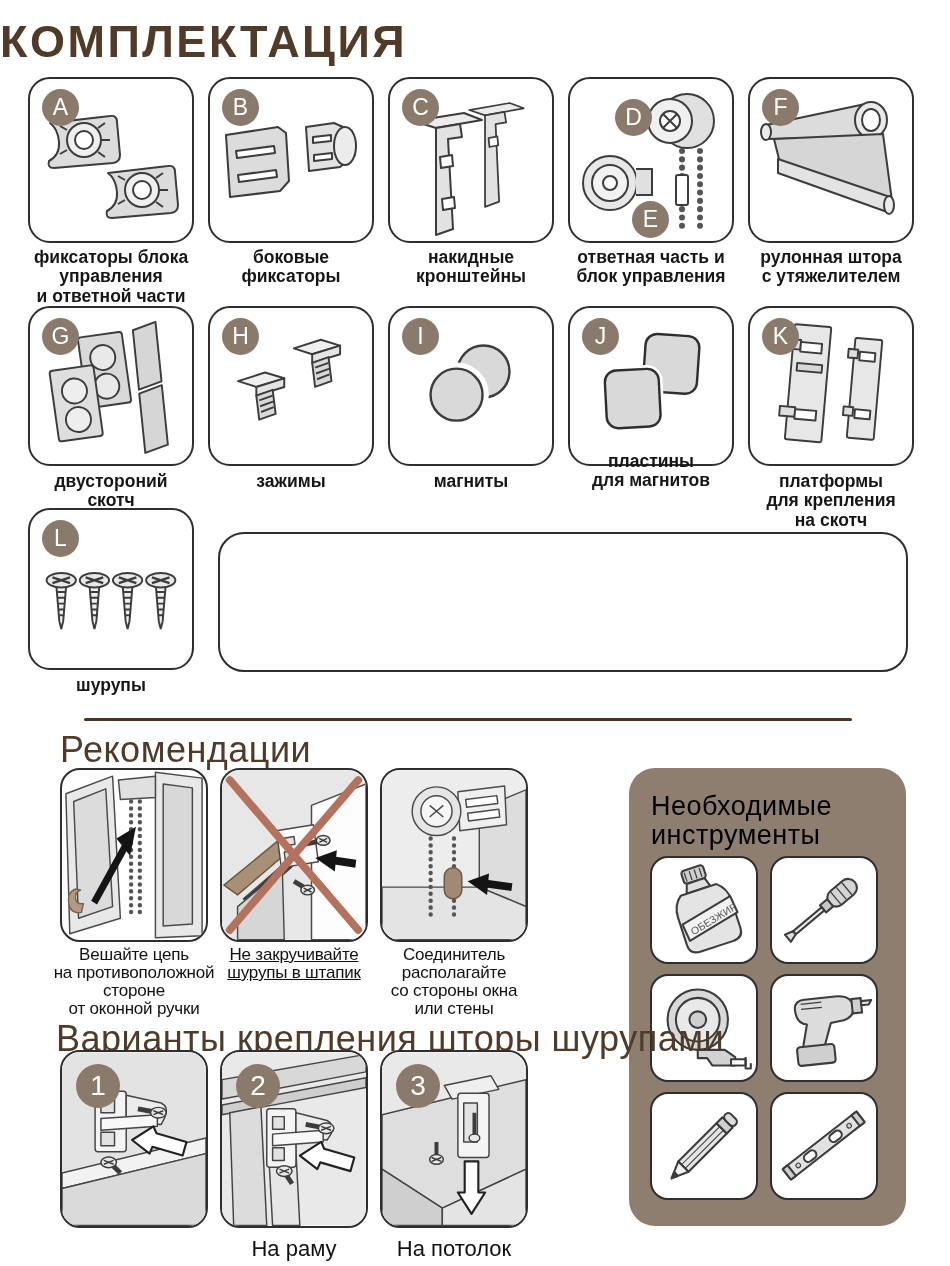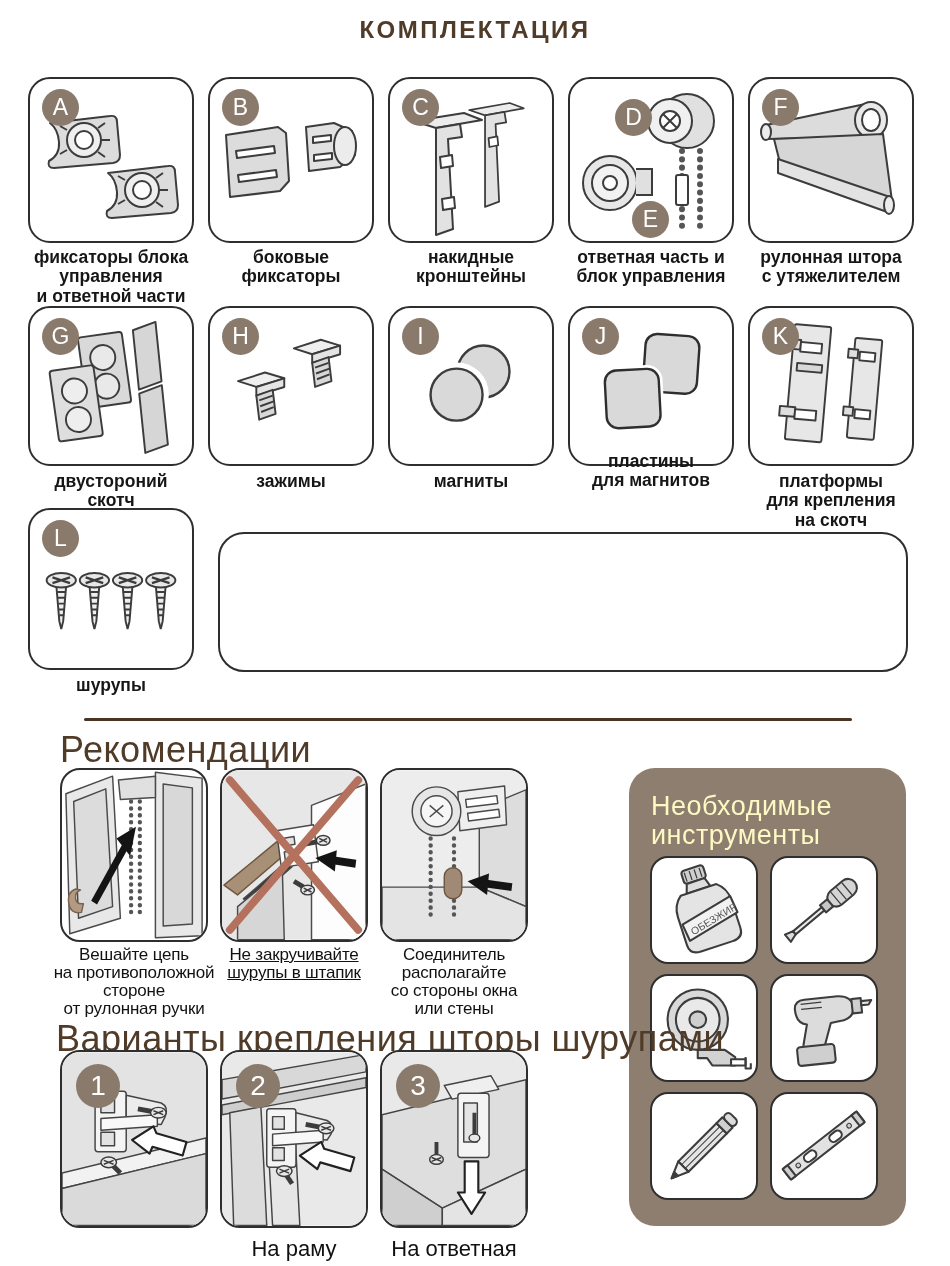--- a/index.html
+++ b/index.html
@@ -11,22 +11,22 @@
     --line:#3c3c3c;
   }
   *{margin:0;padding:0;box-sizing:border-box;}
   html,body{background:#fff;}
   body{
     width:950px;height:1266px;position:relative;overflow:hidden;
     font-family:"Liberation Sans","DejaVu Sans",sans-serif;color:var(--ink);
   }
   .abs{position:absolute;}
   .page-title{
-    top:16px;left:0;right:0;text-align:center;
-    font-size:24px;font-weight:600;letter-spacing:2.5px;color:var(--brown);
+    top:16px;left:0;right:0;
+    font-size:45px;font-weight:600;letter-spacing:2.5px;color:var(--brown);
   }
   .box{
     position:absolute;width:166px;height:166px;background:#fff;
     border:2px solid #2e2e2e;border-radius:22px;
   }
   .box svg{position:absolute;inset:0;width:100%;height:100%;}
   .badge{
     position:absolute;width:37px;height:37px;border-radius:50%;
     background:var(--badge);color:#fff;display:flex;align-items:center;justify-content:center;
     font-size:23px;font-weight:400;z-index:3;
@@ -53,21 +53,21 @@
   }
   .mcap{
     position:absolute;width:176px;text-align:center;
     font-size:22px;font-weight:400;color:#111;
   }
   .toolpanel{
     position:absolute;left:629px;top:768px;width:277px;height:458px;
     background:var(--panel);border-radius:26px;
   }
   .toolpanel h2{
-    margin:24px 0 0 22px;color:#fef9c3;font-size:27px;font-weight:400;
+    margin:24px 0 0 22px;color:#000000;font-size:27px;font-weight:400;
     line-height:1.08;white-space:pre-line;letter-spacing:.5px;
   }
   .toolgrid{
     position:absolute;left:21px;top:88px;
     display:grid;grid-template-columns:108px 108px;grid-auto-rows:108px;gap:10px 12px;
   }
   .toolcell{
     background:#fff;border:2px solid #2f2f2f;border-radius:18px;overflow:hidden;
   }
   .toolcell svg{width:100%;height:100%;display:block;}
@@ -307,21 +307,21 @@
       <g fill="#141414" stroke="none">
         <path d="M30,134 L62,76 L68,80 L36,138 Z"></path>
         <path d="M56,70 L76,58 L70,88 Z"></path>
       </g>
     </g>
   </svg>
 </div>
 <div class="scap" style="left:46px;top:946px;">Вешайте цепь
 на противоположной
 стороне
-от рулонная ручки</div>
+от оконной ручки</div>
 
 <div class="scenebox" style="left:220px;top:768px;">
   <svg viewBox="0 0 148 174">
     <g stroke="#4a4a4a" stroke-width="1.5" stroke-linejoin="round">
       <rect x="0" y="0" width="148" height="174" fill="#e7e7e7" stroke="none"></rect>
       <path d="M92,36 L148,14 L148,174 L92,174 Z" fill="#fdfdfd"></path>
       <path d="M2,118 L58,72 L72,80 L16,128 Z" fill="#a89076" stroke="#6d5742"></path>
       <path d="M22,132 L66,94 L72,99 L28,138 Z" fill="#3a3a3a"></path>
       <path d="M16,140 L62,102 L64,174 L16,174 Z" fill="#d6d6d6"></path>
       <path d="M56,62 L94,56 L99,94 L61,100 Z" fill="#fbfbfb"></path>
@@ -518,13 +518,13 @@
         <path d="M95,62 l0,22" stroke-width="4"></path>
         <ellipse cx="95" cy="88" rx="5.5" ry="4" fill="#e8e8e8" stroke-width="1.5"></ellipse>
         <path d="M56,92 l0,14" stroke-width="4"></path>
         <ellipse cx="56" cy="110" rx="7" ry="5" fill="#e8e8e8" stroke-width="1.5"></ellipse>
         <path d="M51,108 l10,4 M61,108 l-10,4" stroke-width="1.5"></path>
       </g>
       <path d="M92,112 L106,134 L99,134 L99,166 L85,166 L85,134 L78,134 Z" fill="#fff" stroke="#222" stroke-width="2.2" transform="rotate(180 92 139)"></path>
     </g>
   </svg>
 </div>
-<div class="mcap" style="left:366px;top:1236px;">На ответная</div>
+<div class="mcap" style="left:366px;top:1236px;">На потолок</div>
 
 </body></html>

